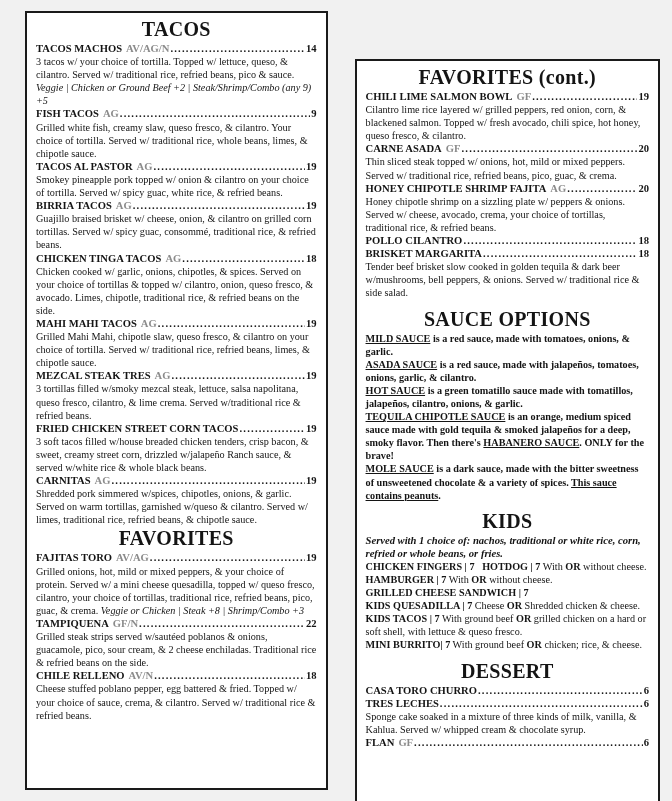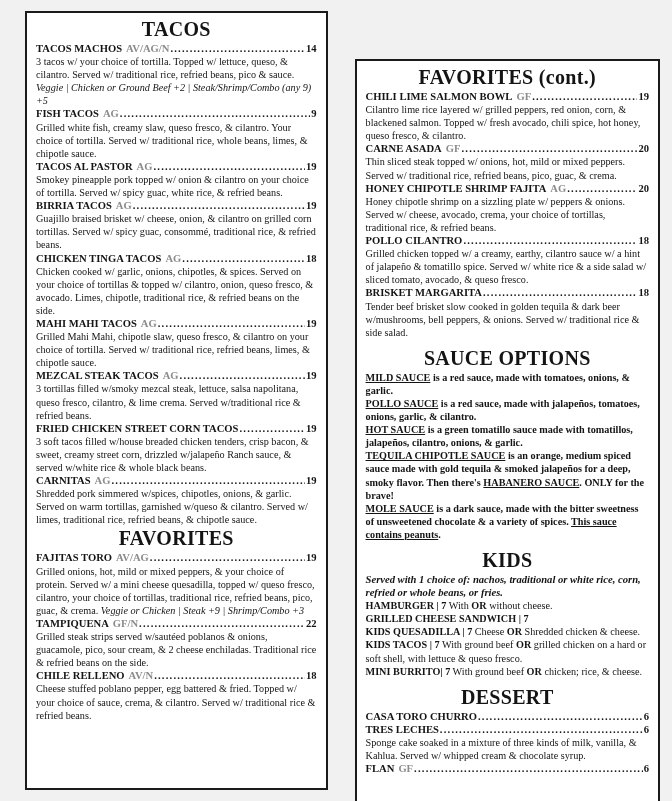--- a/index.html
+++ b/index.html
@@ -112,21 +112,21 @@
         <span class="nm">MAHI MAHI TACOS</span>
         <span class="code">AG</span>
         <span class="dots">........................................................................................................................</span>
         <span class="pr">19</span>
       </div>
       <p class="desc">Grilled Mahi Mahi, chipotle slaw, queso fresco, &amp; cilantro on your choice of tortilla. Served w/ traditional rice, refried beans, limes, &amp; chipotle sauce.</p>
     </div>
 
     <div>
       <div class="titleline">
-        <span class="nm">MEZCAL STEAK TACOS</span>
+        <span class="nm">MEZCAL STEAK TRES</span>
         <span class="code">AG</span>
         <span class="dots">........................................................................................................................</span>
         <span class="pr">19</span>
       </div>
       <p class="desc">3 tortillas filled w/smoky mezcal steak, lettuce, salsa napolitana, queso fresco, cilantro, &amp; lime crema. Served w/traditional rice &amp; refried beans.</p>
     </div>
 
     <div>
       <div class="titleline">
         <span class="nm">FRIED CHICKEN STREET CORN TACOS</span>
@@ -150,21 +150,21 @@
     <div class="hdr">FAVORITES</div>
 
     <div>
       <div class="titleline">
         <span class="nm">FAJITAS TORO</span>
         <span class="code">AV/AG</span>
         <span class="dots">........................................................................................................................</span>
         <span class="pr">19</span>
       </div>
       <p class="desc"><span>Grilled onions, hot, mild or mixed peppers, &amp; your choice of protein. Served w/ a mini cheese quesadilla, topped w/ queso fresco, cilantro, your choice of tortillas, traditional rice, refried beans, pico, guac, &amp; crema.</span>
-        <span class="it">Veggie or Chicken | Steak +9 | Shrimp/Combo +3</span></p>
+        <span class="it">Veggie or Chicken | Steak +8 | Shrimp/Combo +3</span></p>
     </div>
 
     <div>
       <div class="titleline">
         <span class="nm">TAMPIQUENA</span>
         <span class="code">GF/N</span>
         <span class="dots">........................................................................................................................</span>
         <span class="pr">22</span>
       </div>
       <p class="desc">Grilled steak strips served w/sautéed poblanos &amp; onions, guacamole, pico, sour cream, &amp; 2 cheese enchiladas. Traditional rice &amp; refried beans on the side.</p>
@@ -214,44 +214,44 @@
       <p class="desc">Honey chipotle shrimp on a sizzling plate w/ peppers &amp; onions. Served w/ cheese, avocado, crema, your choice of tortillas, traditional rice, &amp; refried beans.</p>
     </div>
 
     <div>
       <div class="titleline">
         <span class="nm">POLLO CILANTRO</span>
 
         <span class="dots">........................................................................................................................</span>
         <span class="pr">18</span>
       </div>
-      <p class="desc">Grilled chicken topped w/ a creamy, earthy, cilantro sauce w/ a hint of jalapeño &amp; tomatillo spice. Served w/ white rice &amp; a side salad w/ sliced tomato, avocado, &amp; queso fresco.</p>
     </div>
 
     <div>
       <div class="titleline">
         <span class="nm">BRISKET MARGARITA</span>
 
         <span class="dots">........................................................................................................................</span>
         <span class="pr">18</span>
       </div>
       <p class="desc">Tender beef brisket slow cooked in golden tequila &amp; dark beer w/mushrooms, bell peppers, &amp; onions. Served w/ traditional rice &amp; side salad.</p>
     </div>
 
     <div class="hdr sp">SAUCE OPTIONS</div>
 
     <p class="sauce"><span class="lead">MILD SAUCE</span><span> is a red sauce, made with tomatoes, onions, &amp; garlic.</span></p>
-    <p class="sauce"><span class="lead">POLLO SAUCE</span><span> is a red sauce, made with jalapeños, tomatoes, onions, garlic, &amp; cilantro.</span></p>
+    <p class="sauce"><span class="lead">ASADA SAUCE</span><span> is a red sauce, made with jalapeños, tomatoes, onions, garlic, &amp; cilantro.</span></p>
     <p class="sauce"><span class="lead">HOT SAUCE</span><span> is a green tomatillo sauce made with tomatillos, jalapeños, cilantro, onions, &amp; garlic.</span></p>
     <p class="sauce"><span class="lead">TEQUILA CHIPOTLE SAUCE</span><span> is an orange, medium spiced sauce made with gold tequila &amp; smoked jalapeños for a deep, smoky flavor.  Then there's </span><span class="lead">HABANERO SAUCE</span><span>. ONLY for the brave!</span></p>
     <p class="sauce"><span class="lead">MOLE SAUCE</span><span> is a dark sauce, made with the bitter sweetness of unsweetened chocolate &amp; a variety of spices. </span><span class="lead">This sauce contains peanuts</span><span>.</span></p>
 
     <div class="hdr sp">KIDS</div>
     <p class="kidsintro">Served with 1 choice of: nachos, traditional or white rice, corn, refried or whole beans, or fries.</p>
 
+    <p class="kid"><b>CHICKEN FINGERS | 7</b><span>&nbsp;&nbsp;&nbsp;</span><b>HOTDOG | 7</b><span> With </span><b>OR</b><span> without cheese.</span></p>
     <p class="kid"><b>HAMBURGER | 7</b><span> With </span><b>OR</b><span> without cheese.</span></p>
     <p class="kid"><b>GRILLED CHEESE SANDWICH | 7</b></p>
     <p class="kid"><b>KIDS QUESADILLA | 7</b><span> Cheese </span><b>OR</b><span> Shredded chicken &amp; cheese.</span></p>
     <p class="kid"><b>KIDS TACOS | 7</b><span> With ground beef </span><b>OR</b><span> grilled chicken on a hard or soft shell, with lettuce &amp; queso fresco.</span></p>
     <p class="kid"><b>MINI BURRITO| 7</b><span> With ground beef </span><b>OR</b><span> chicken; rice, &amp; cheese.</span></p>
 
     <div class="hdr sp">DESSERT</div>
 
     <div>
       <div class="titleline">

